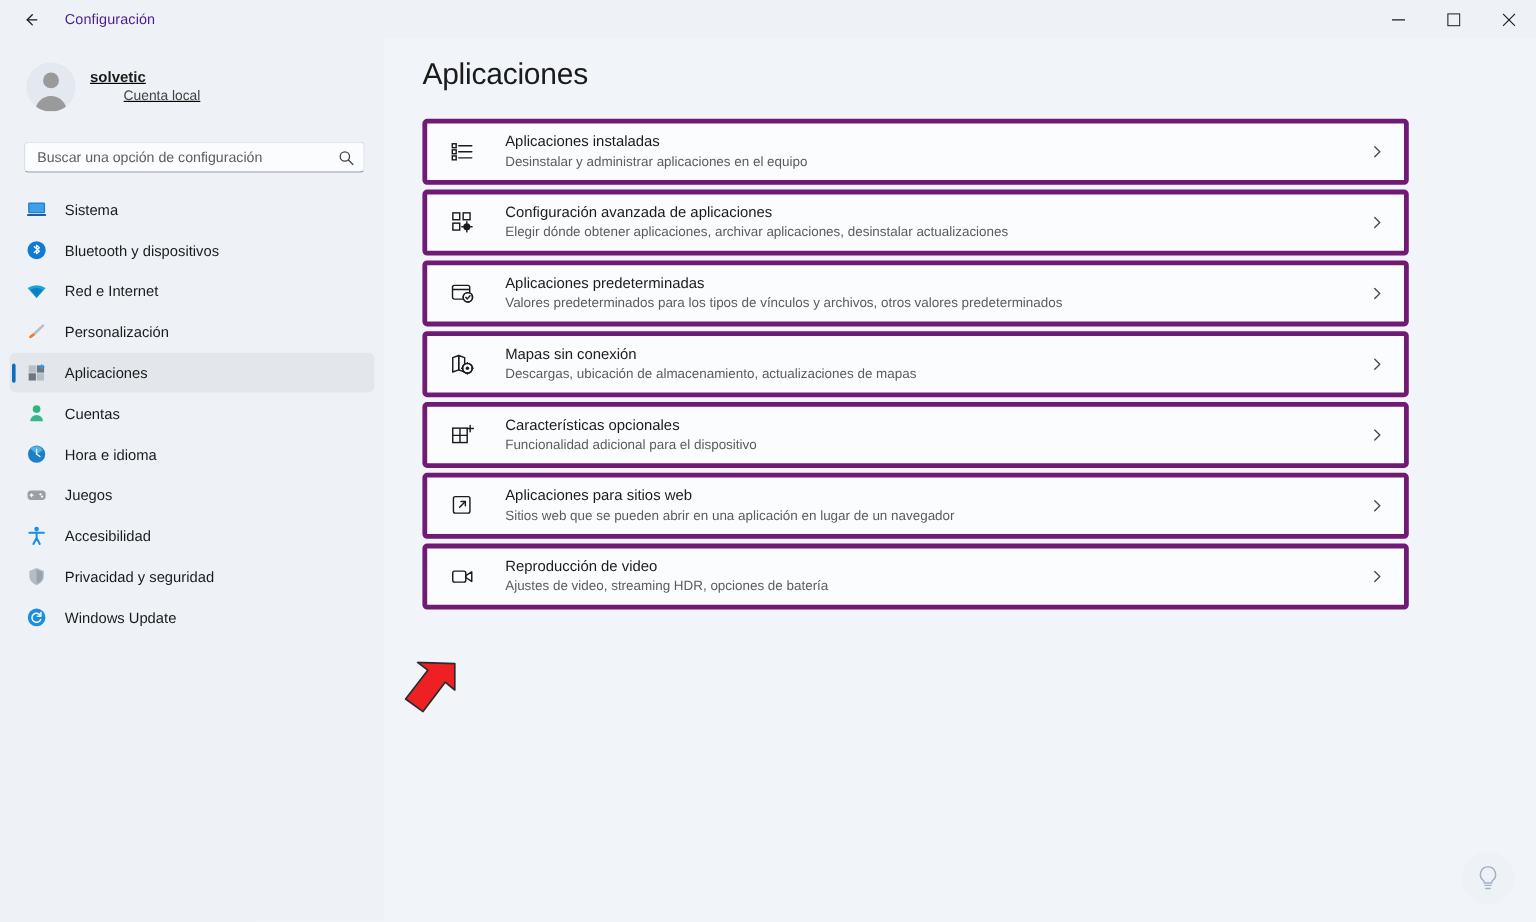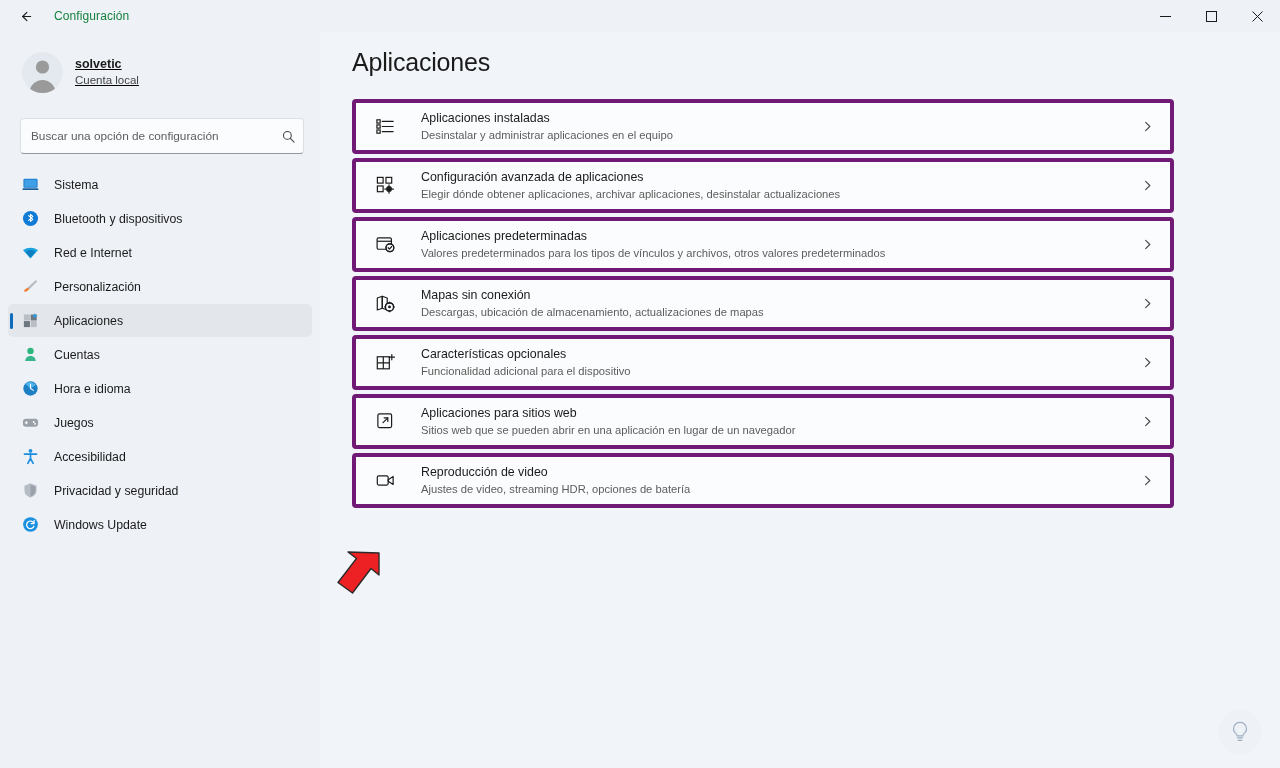--- a/index.html
+++ b/index.html
@@ -22,21 +22,21 @@
     z-index: 10;
   }
   .back-btn {
     width: 34px; height: 32px;
     display: flex; align-items: center; justify-content: center;
     color: #1b1b1b;
     margin-left: 8px;
   }
   .back-btn svg { display: block; }
   .titlebar-title {
-    font-size: 12px; color: #15803d;
+    font-size: 12px; color: #4c1d95;
     margin-left: 12px;
     letter-spacing: .1px;
   }
   .win-controls {
     margin-left: auto; display: flex; height: 32px;
   }
   .win-btn {
     width: 46px; height: 32px;
     display: flex; align-items: center; justify-content: center;
     color: #1b1b1b;
@@ -62,25 +62,25 @@
   .avatar {
     width: 41px; height: 41px; border-radius: 50%;
     background: #e4e9ef;
     display: flex; align-items: flex-end; justify-content: center;
     overflow: hidden;
     flex-shrink: 0;
   }
   .avatar svg { display: block; }
   .account-text { margin-left: 12px; line-height: 1.25; text-decoration: underline; }
   .account-name { font-size: 12.5px; font-weight: bold; color: #1b1b1b; }
-  .account-sub { font-size: 11.5px; color: #434343; margin-top: 1px; }
+  .account-sub { font-size: 11.5px; color: #434343; margin-top: 1px; margin-left: 28px; }
 
   .searchbox {
     margin: 18px 16px 0 20px;
-    height: 36px;
+    height: 26px;
     background: #fbfcfd;
     border: 1px solid #dcdfe4;
     border-bottom-color: #9099a3;
     border-radius: 4px;
     display: flex; align-items: center;
     padding: 0 8px 0 10px;
   }
   .searchbox input {
     flex: 1; border: none; outline: none; background: transparent;
     font-family: "Liberation Sans", sans-serif;

